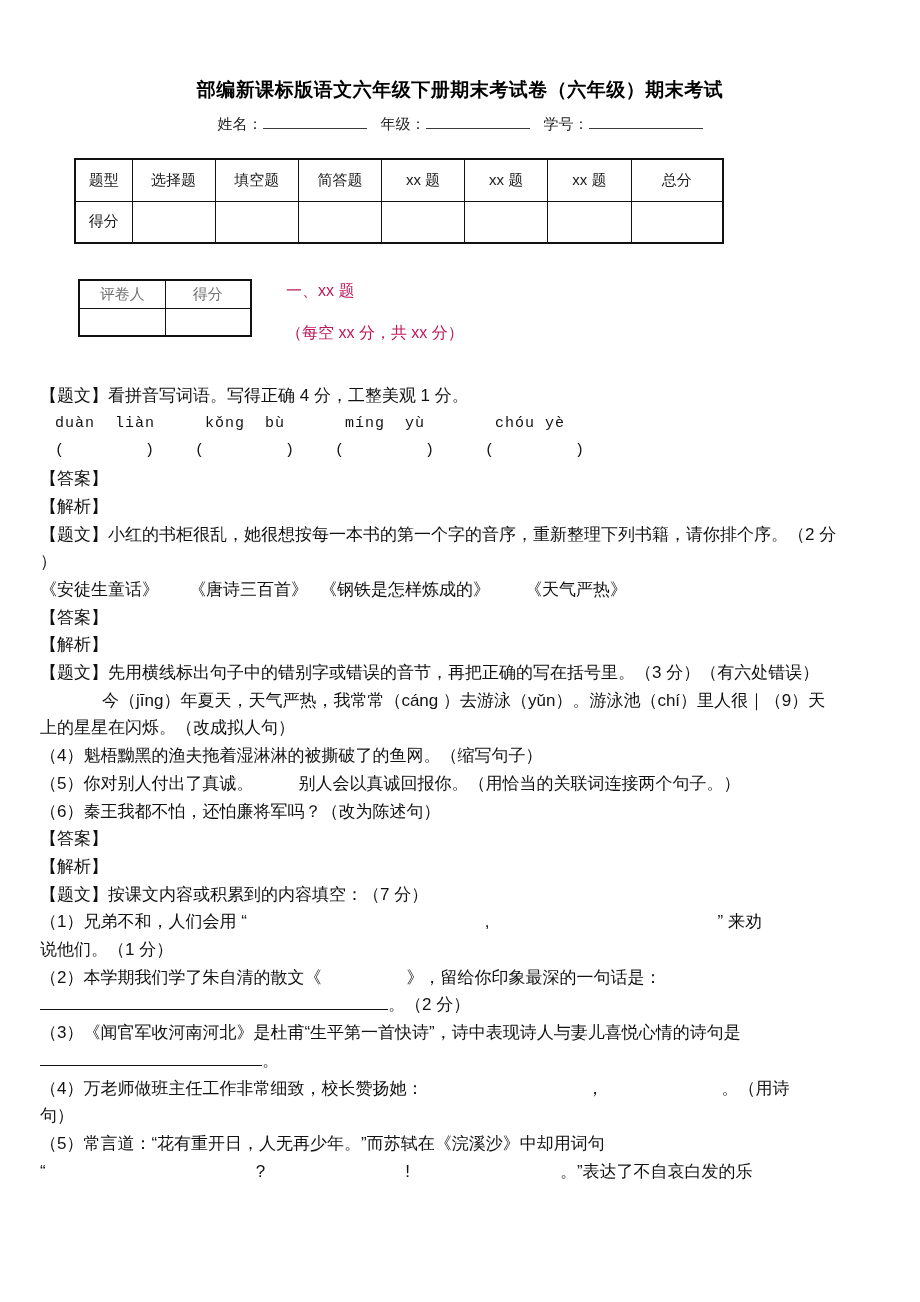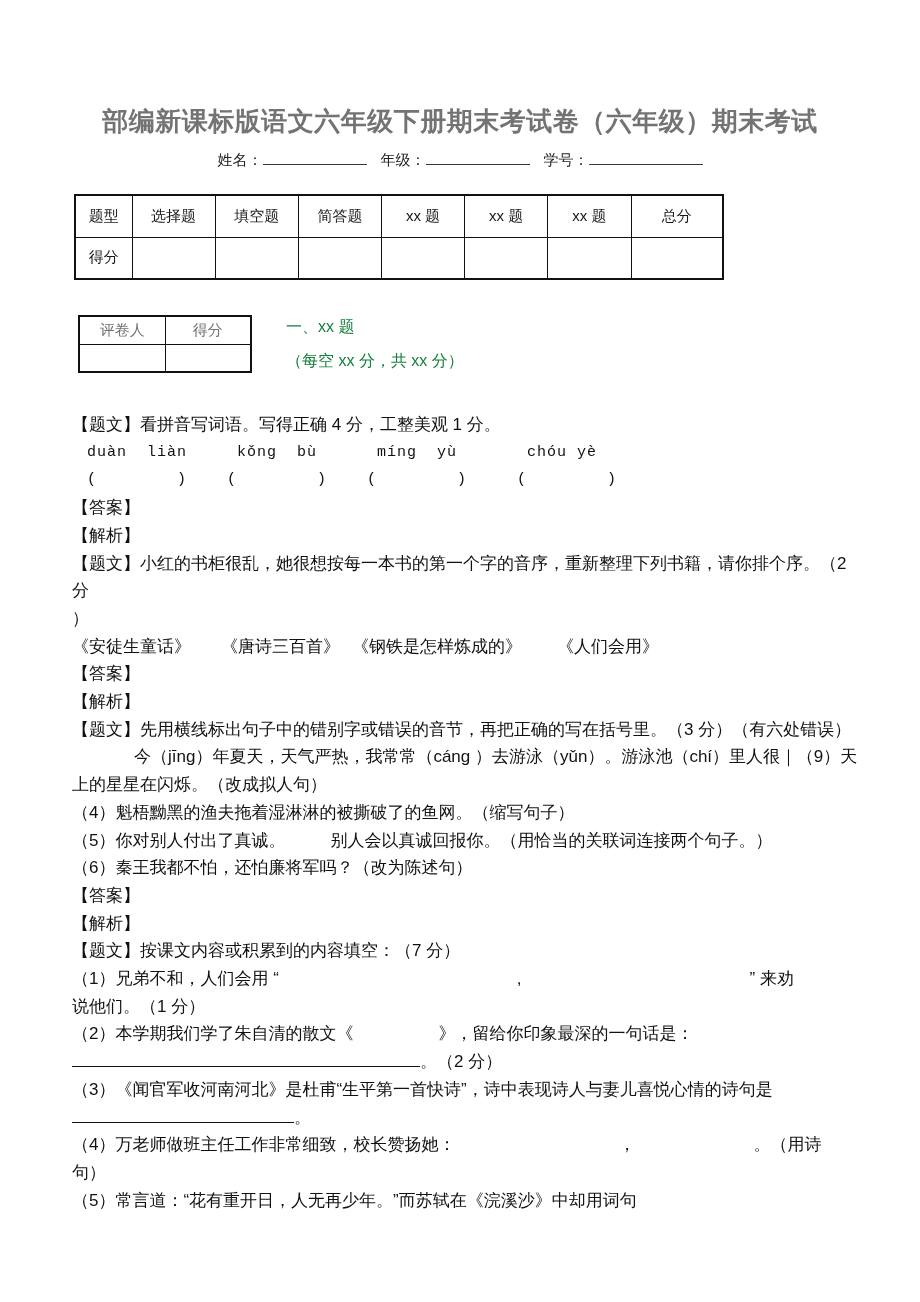--- a/index.html
+++ b/index.html
@@ -8,26 +8,26 @@
     position: relative;
     width: 920px;
     height: 1302px;
     margin: 0 auto;
     background: #ffffff;
     color: #111111;
     font-family: "Liberation Sans", "DejaVu Sans", sans-serif;
     overflow: hidden;
   }
   .title {
-    padding-top: 104px;
-    text-align: center;
-    font-size: 26px;
+    padding-top: 77px;
+    text-align: center;
+    font-size: 19px;
     font-weight: bold;
     letter-spacing: 0.5px;
-    color: #737373;
+    color: #000000;
   }
   .name-line {
     margin-top: 12px;
     text-align: center;
     font-size: 15px;
     color: #222222;
   }
   .name-line .blank-line {
     display: inline-block;
     width: 104px;
@@ -67,26 +67,26 @@
     width: 86px;
     height: 28px;
     text-align: center;
     vertical-align: middle;
     font-size: 15px;
     color: #737373;
   }
   .section-head {
     margin-left: 34px;
     font-size: 16px;
-    color: #15803d;
+    color: #be185d;
     padding-top: 2px;
   }
-  .section-note { margin-top: 13px; }
+  .section-note { margin-top: 21px; }
   .exam-body {
-    margin: 38px 58px 0 72px;
+    margin: 38px 58px 0 40px;
     font-size: 17px;
     line-height: 27.7px;
     color: #111111;
   }
   .line { white-space: pre-wrap; min-height: 27.7px; }
   .line.pinyin {
     font-family: Liberation Mono, monospace;
     font-size: 15px;
     padding-left: 15px;
     letter-spacing: 1px;
@@ -165,36 +165,37 @@
   </div>
 
   <div class="exam-body">
       <div class="line"><span>【题文】看拼音写词语。写得正确 4 分，工整美观 1 分。</span></div>
       <div class="line pinyin"><span>duàn  liàn     kǒng  bù      míng  yù       chóu yè</span></div>
       <div class="line pinyin"><span>(        )    (        )    (        )     (        )</span></div>
       <div class="line"><span>【答案】</span></div>
       <div class="line"><span>【解析】</span></div>
       <div class="line"><span>【题文】小红的书柜很乱，她很想按每一本书的第一个字的音序，重新整理下列书籍，请你排个序。（2 分</span></div>
       <div class="line"><span>）</span></div>
-      <div class="line"><span>《安徒生童话》</span><span class="gap" style="width: 30px;"></span><span>《唐诗三百首》</span><span class="gap" style="width: 12px;"></span><span>《钢铁是怎样炼成的》</span><span class="gap" style="width: 35px;"></span><span>《人们会用》</span></div>
+      <div class="line"><span>《安徒生童话》</span><span class="gap" style="width: 30px;"></span><span>《唐诗三百首》</span><span class="gap" style="width: 12px;"></span><span>《钢铁是怎样炼成的》</span><span class="gap" style="width: 35px;"></span><span>《天气严热》</span></div>
       <div class="line"><span>【答案】</span></div>
       <div class="line"><span>【解析】</span></div>
       <div class="line"><span>【题文】先用横线标出句子中的错别字或错误的音节，再把正确的写在括号里。（3 分）（有六处错误）</span></div>
       <div class="line"><span class="gap" style="width: 62px;"></span><span>今（jīng）年夏天，天气严热，我常常（cáng ）去游泳（yǔn）。游泳池（chí）里人很｜（9）天</span></div>
       <div class="line"><span>上的星星在闪烁。（改成拟人句）</span></div>
       <div class="line"><span>（4）魁梧黝黑的渔夫拖着湿淋淋的被撕破了的鱼网。（缩写句子）</span></div>
       <div class="line"><span>（5）你对别人付出了真诚。</span><span class="gap" style="width: 45px;"></span><span>别人会以真诚回报你。（用恰当的关联词连接两个句子。）</span></div>
       <div class="line"><span>（6）秦王我都不怕，还怕廉将军吗？（改为陈述句）</span></div>
       <div class="line"><span>【答案】</span></div>
       <div class="line"><span>【解析】</span></div>
       <div class="line"><span>【题文】按课文内容或积累到的内容填空：（7 分）</span></div>
       <div class="line"><span>（1）兄弟不和，人们会用 “</span><span class="gap" style="width: 238px;"></span><span>,</span><span class="gap" style="width: 228px;"></span><span>” 来劝</span></div>
       <div class="line"><span>说他们。（1 分）</span></div>
       <div class="line"><span>（2）本学期我们学了朱自清的散文《</span><span class="gap" style="width: 85px;"></span><span>》，留给你印象最深的一句话是：</span></div>
       <div class="line"><span class="blank" style="width: 348px;"></span><span>。（2 分）</span></div>
       <div class="line"><span>（3）《闻官军收河南河北》是杜甫“生平第一首快诗”，诗中表现诗人与妻儿喜悦心情的诗句是</span></div>
       <div class="line"><span class="blank" style="width: 222px;"></span><span>。</span></div>
       <div class="line"><span>（4）万老师做班主任工作非常细致，校长赞扬她：</span><span class="gap" style="width: 163px;"></span><span>，</span><span class="gap" style="width: 118px;"></span><span>。（用诗</span></div>
       <div class="line"><span>句）</span></div>
       <div class="line"><span>（5）常言道：“花有重开日，人无再少年。”而苏轼在《浣溪沙》中却用词句</span></div>
+      <div class="line"><span>“</span><span class="gap" style="width: 210px;"></span><span>?</span><span class="gap" style="width: 140px;"></span><span>!</span><span class="gap" style="width: 150px;"></span><span>。”表达了不自哀白发的乐</span></div>
     </div>
 
 </div>
 
 </body></html>

